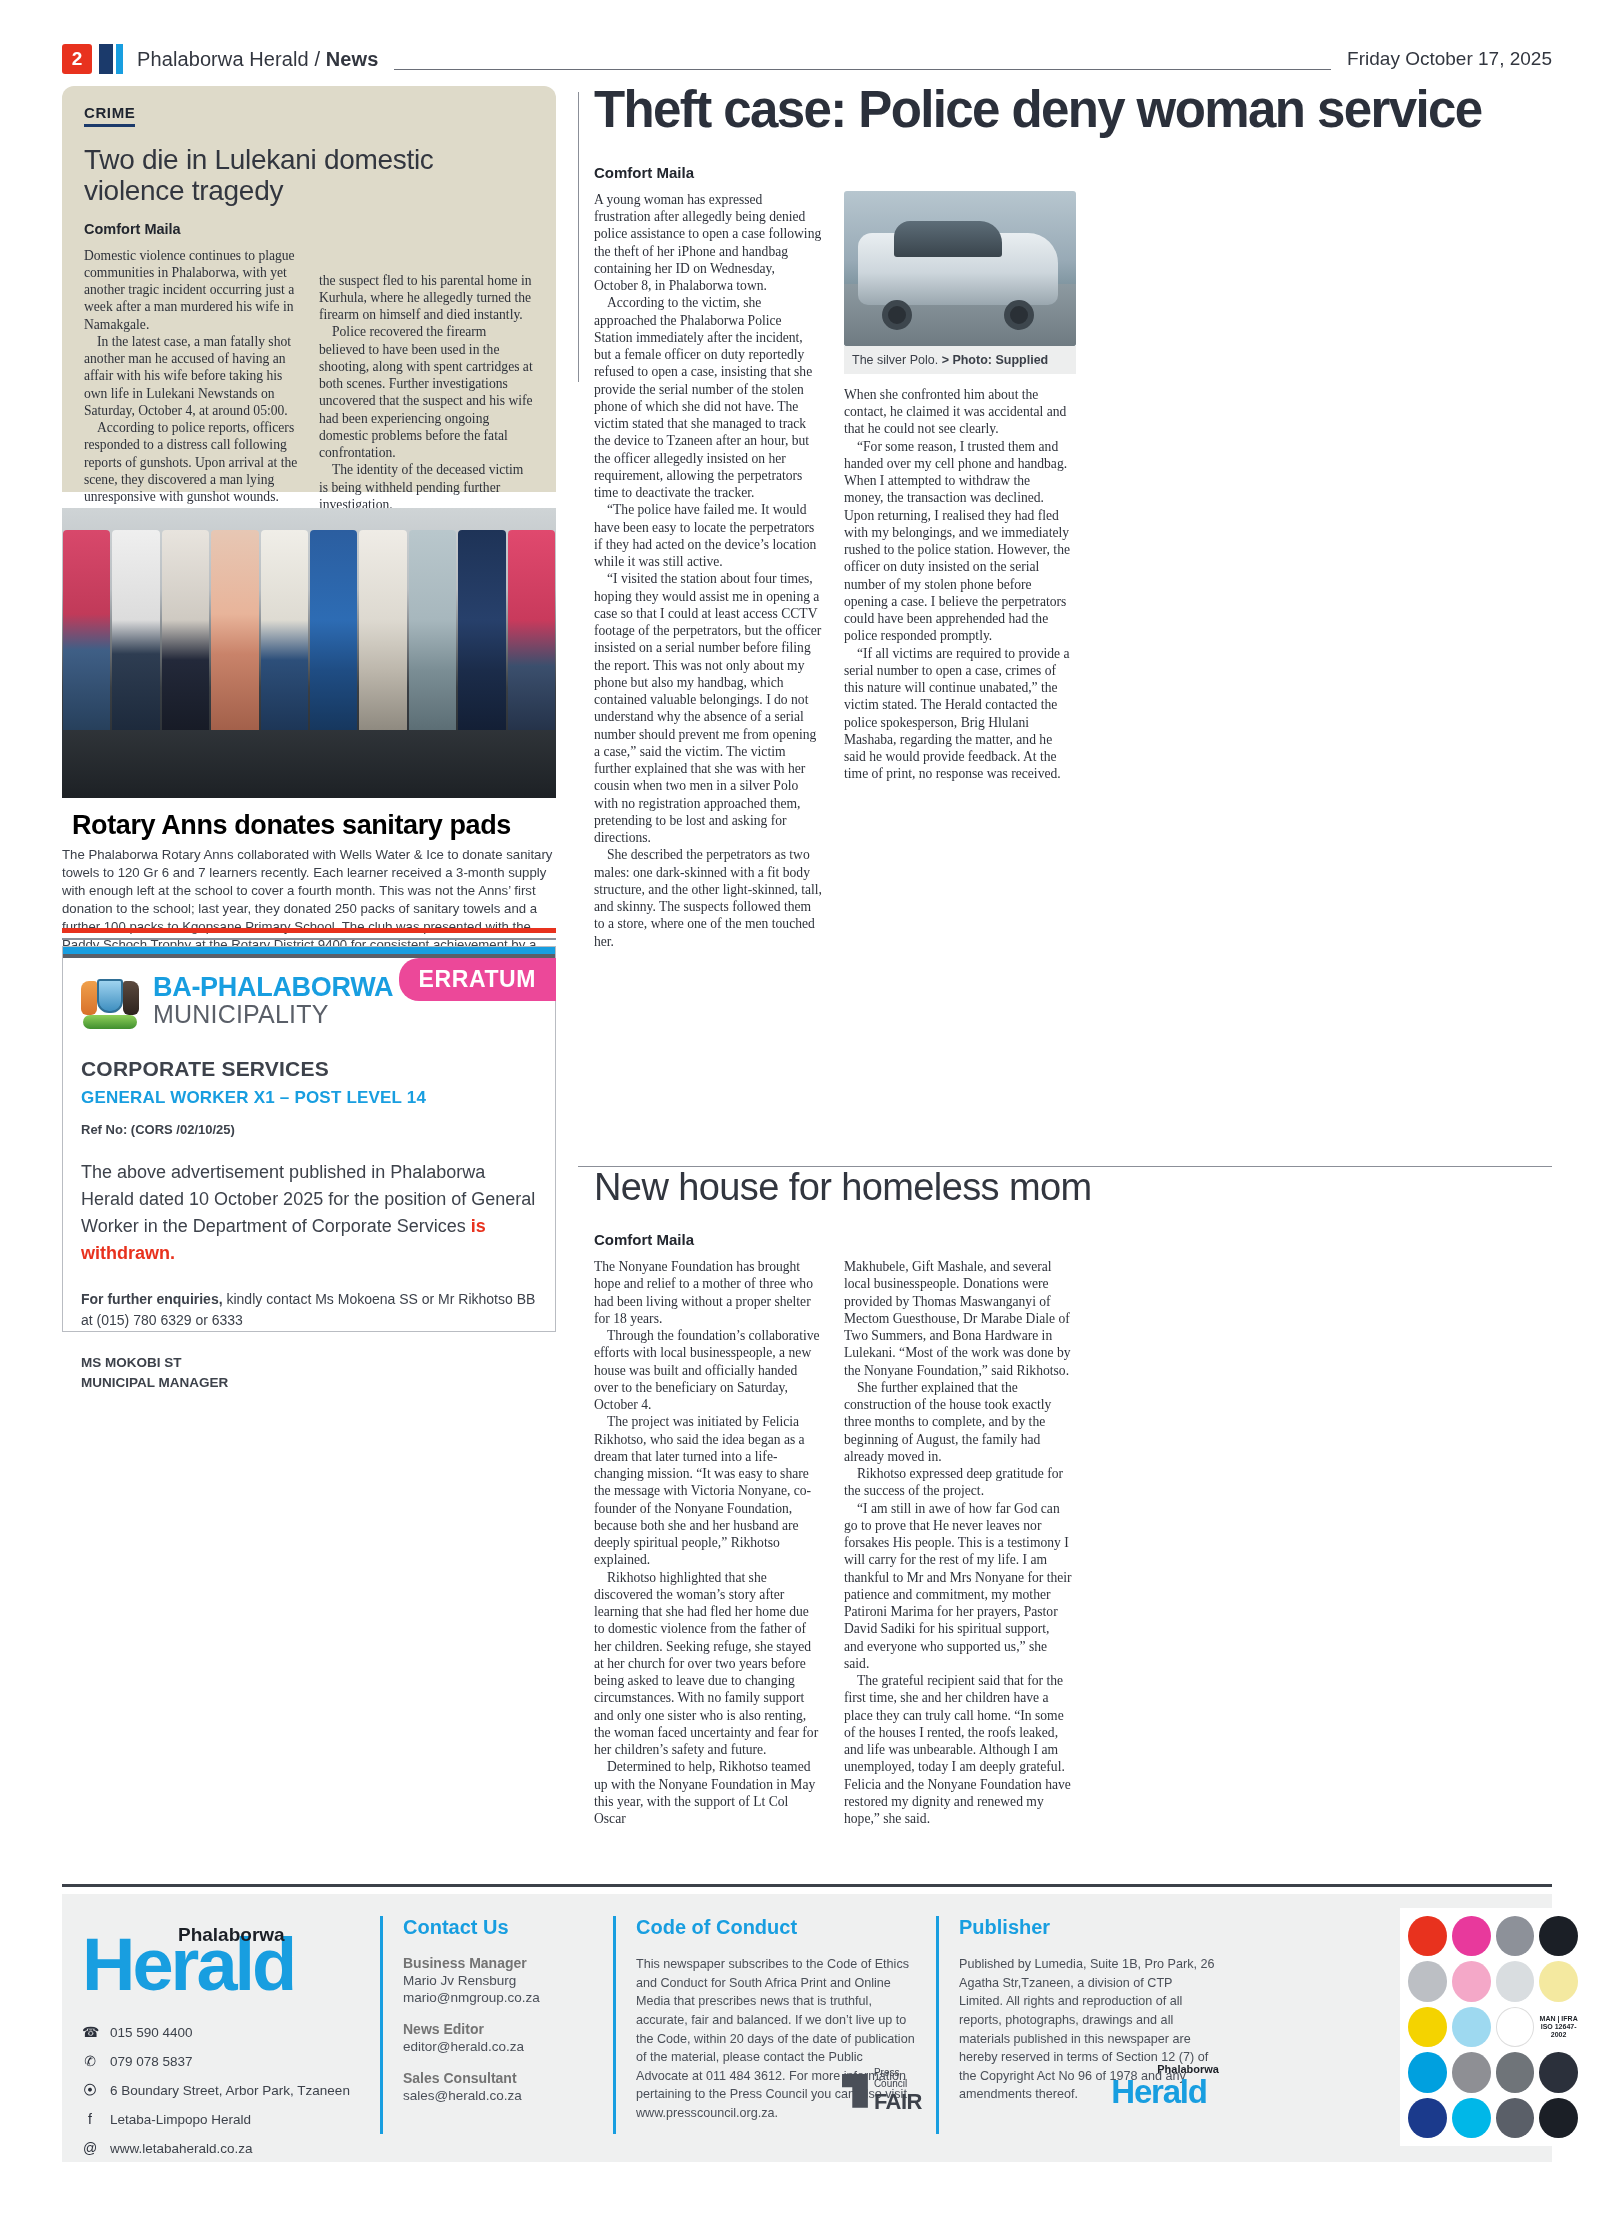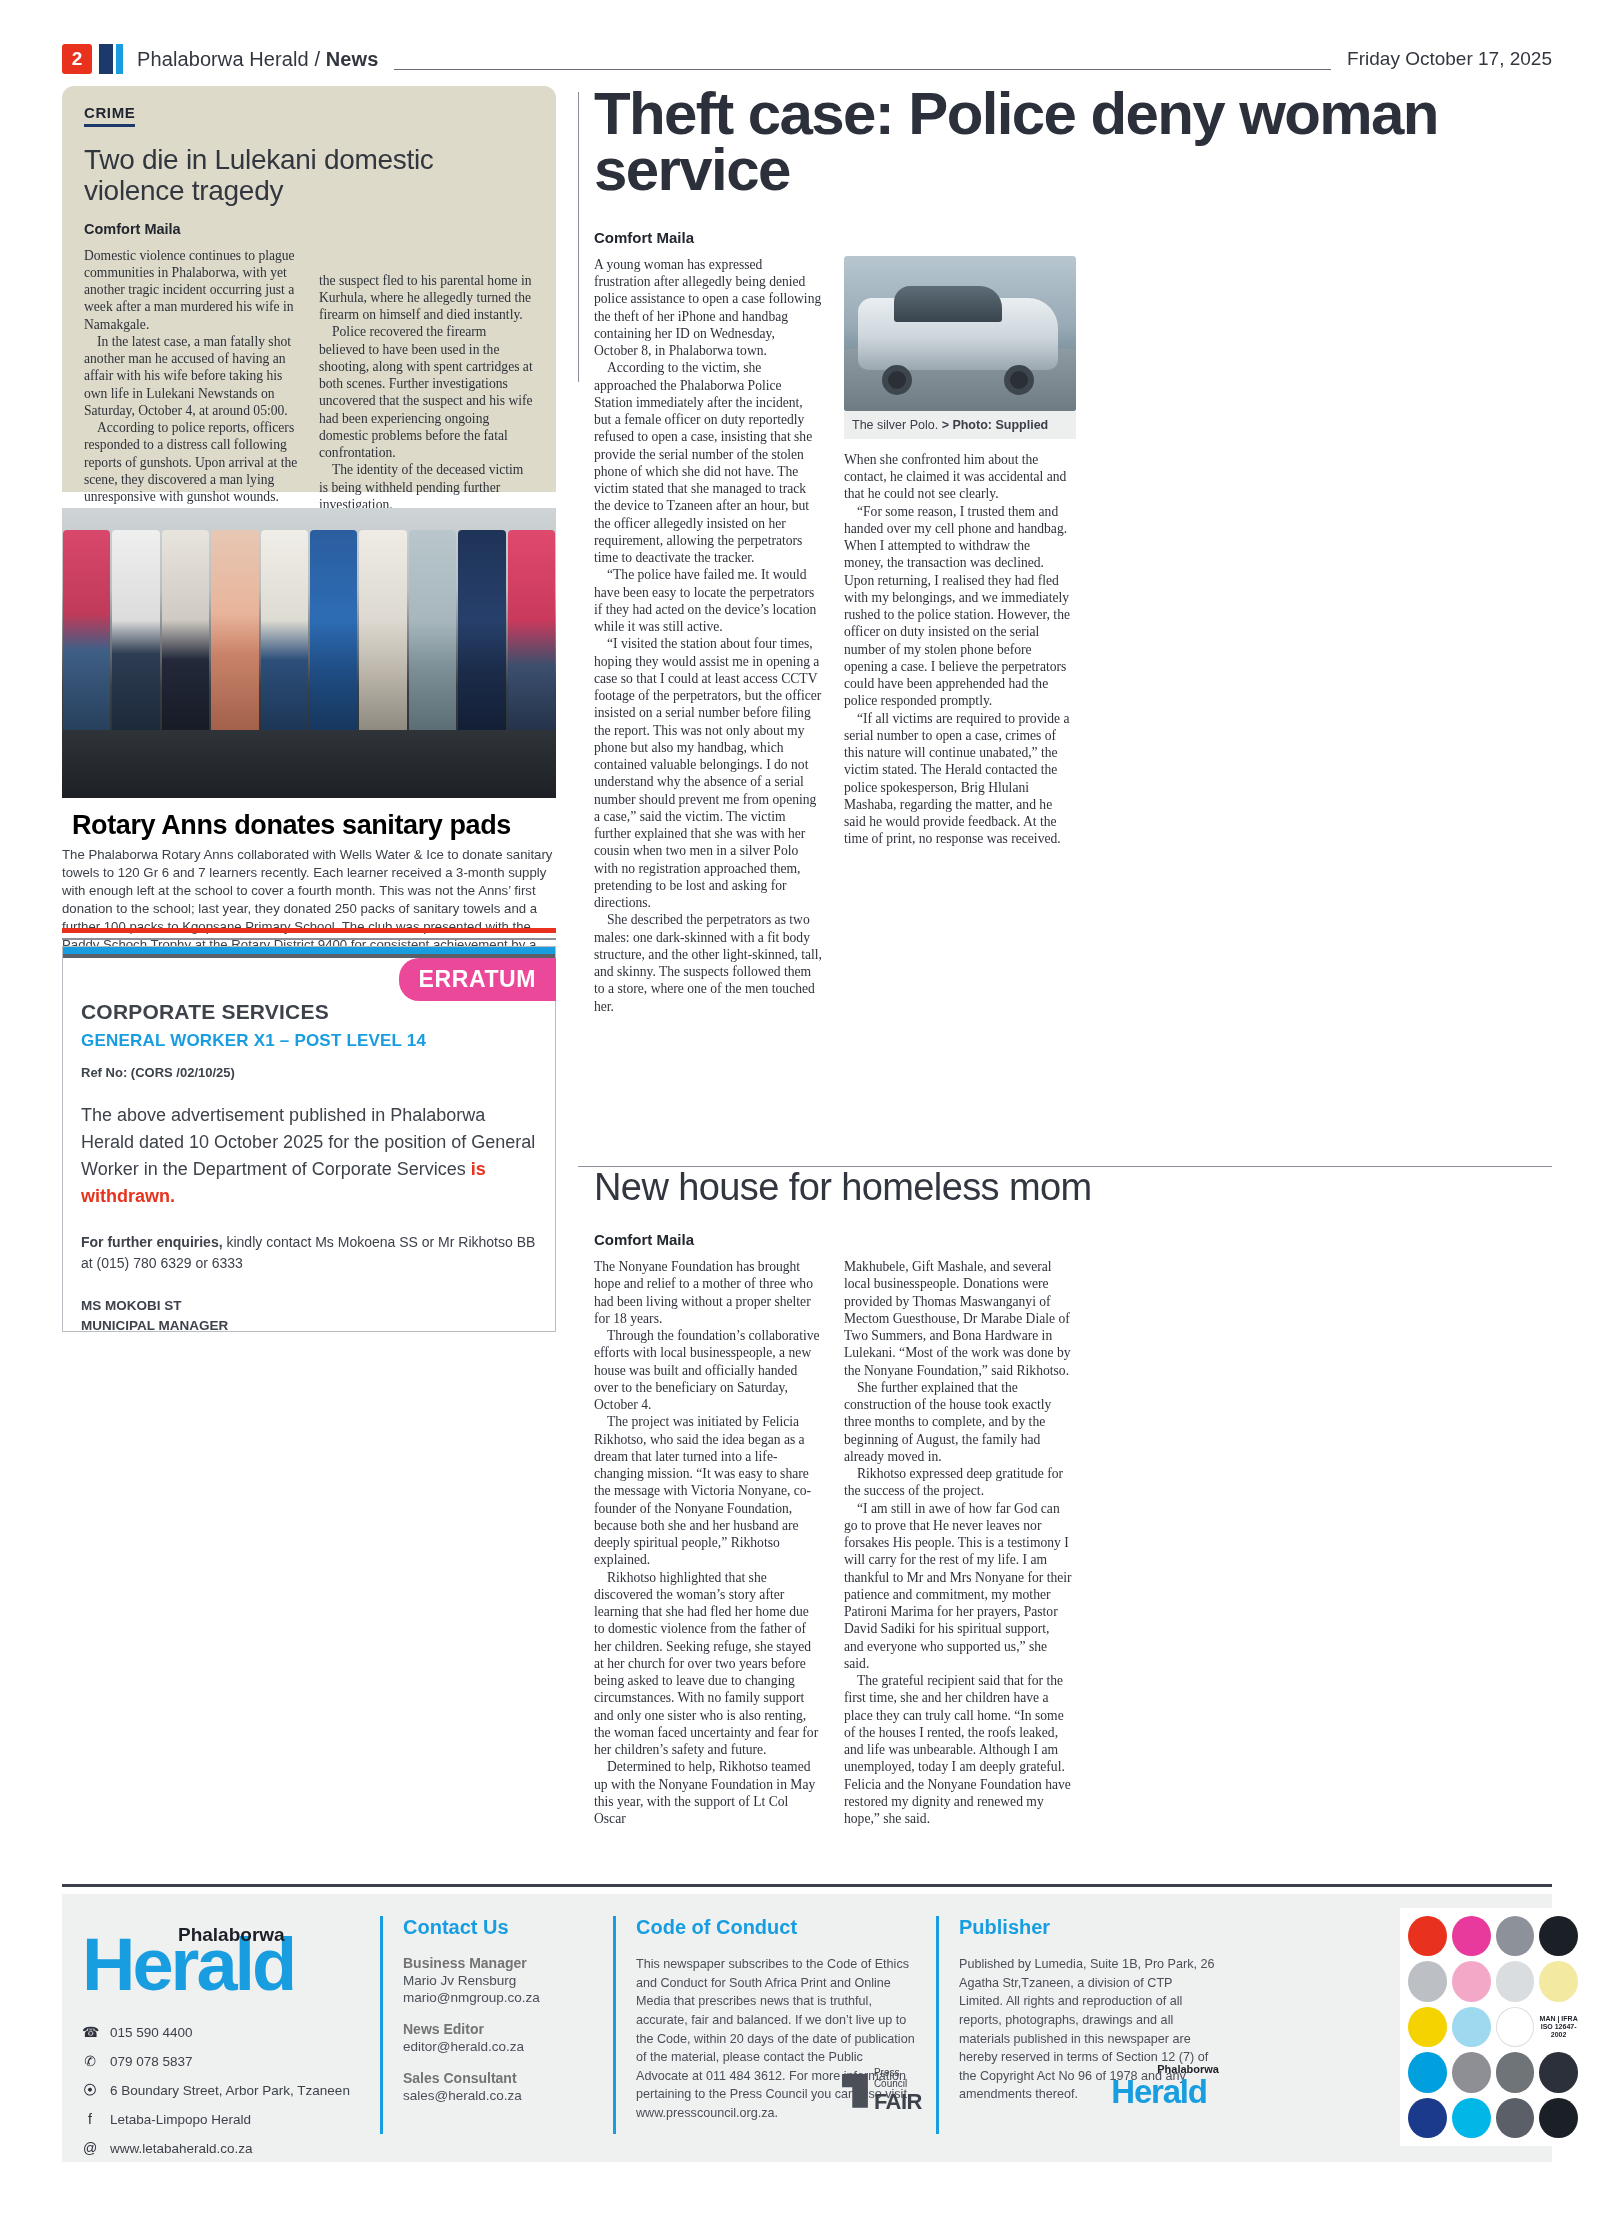--- a/index.html
+++ b/index.html
@@ -50,21 +50,21 @@
     font-size: 13.6px; line-height: 1.27; color:#2e323b; text-align: left;
   }
   .serif-body p { text-indent: 13px; }
   .serif-body p.first { text-indent: 0; }
   .crime-box .col:nth-child(2) .serif-body { padding-top: 25px; }
 
   
   .theft-wrap { position:absolute; left: 578px; top: 86px; width: 974px; }
   .vrule { position:absolute; left:578px; top:92px; width:1px; height:290px; background:#8b8f98;}
   .theft-head {
-    font-size: 60px; font-weight: 900; line-height: .94; letter-spacing: -1.6px;
+    font-size: 51px; font-weight: 900; line-height: .94; letter-spacing: -1.6px;
     color:#2b303b; padding-left: 16px;
   }
   .theft-byline { padding-left:16px; font-size:15px; font-weight:800; margin-top: 30px; color:#22262e;}
   .theft-cols { display:flex; gap: 22px; padding-left:16px; margin-top: 10px;}
   .theft-col { width: 228px; }
 
   .photo-card { width: 232px; }
   .photo {
     width: 232px; height: 155px; border-radius: 3px;
     background:
@@ -301,20 +301,32 @@
   <div class="rotary-body">The Phalaborwa Rotary Anns collaborated with Wells Water &amp; Ice to donate sanitary towels to 120 Gr 6 and 7 learners recently. Each learner received a 3-month supply with enough left at the school to cover a fourth month. This was not the Anns’ first donation to the school; last year, they donated 250 packs of sanitary towels and a further 100 packs to Kgopsane Primary School. The club was presented with the Paddy Schoch Trophy at the Rotary District 9400 for consistent achievement by a small club. They had previously won the trophy during the 2012/2013 Rotary year.</div>
 
   <div class="red-rule"></div>
   <div class="grey-rule"></div>
 
   <div class="advert">
     <div class="topbar"></div>
     <div class="topbar2"></div>
     <div class="ad-inner">
       <div class="erratum">ERRATUM</div>
+      <div class="ad-logo-row">
+        <div class="coat">
+          <div class="ani-l"></div>
+          <div class="shield"></div>
+          <div class="ani-r"></div>
+          <div class="base"></div>
+        </div>
+        <div>
+          <div class="ad-name1">BA-PHALABORWA</div>
+          <div class="ad-name2">MUNICIPALITY</div>
+        </div>
+      </div>
       <div class="ad-dept">CORPORATE SERVICES</div>
       <div class="ad-post">GENERAL WORKER X1 – POST LEVEL 14</div>
       <div class="ad-ref">Ref No: (CORS /02/10/25)</div>
       <div class="ad-para">
         <span>The above advertisement published in Phalaborwa Herald dated 10 October 2025 for the position of General Worker in the Department of Corporate Services </span><span class="withdrawn">is withdrawn.</span>
       </div>
       <div class="ad-enq">
         <b>For further enquiries,</b><span> kindly contact Ms Mokoena SS or Mr Rikhotso BB at (015) 780 6329 or 6333</span>
       </div>
       <div class="ad-sign">

